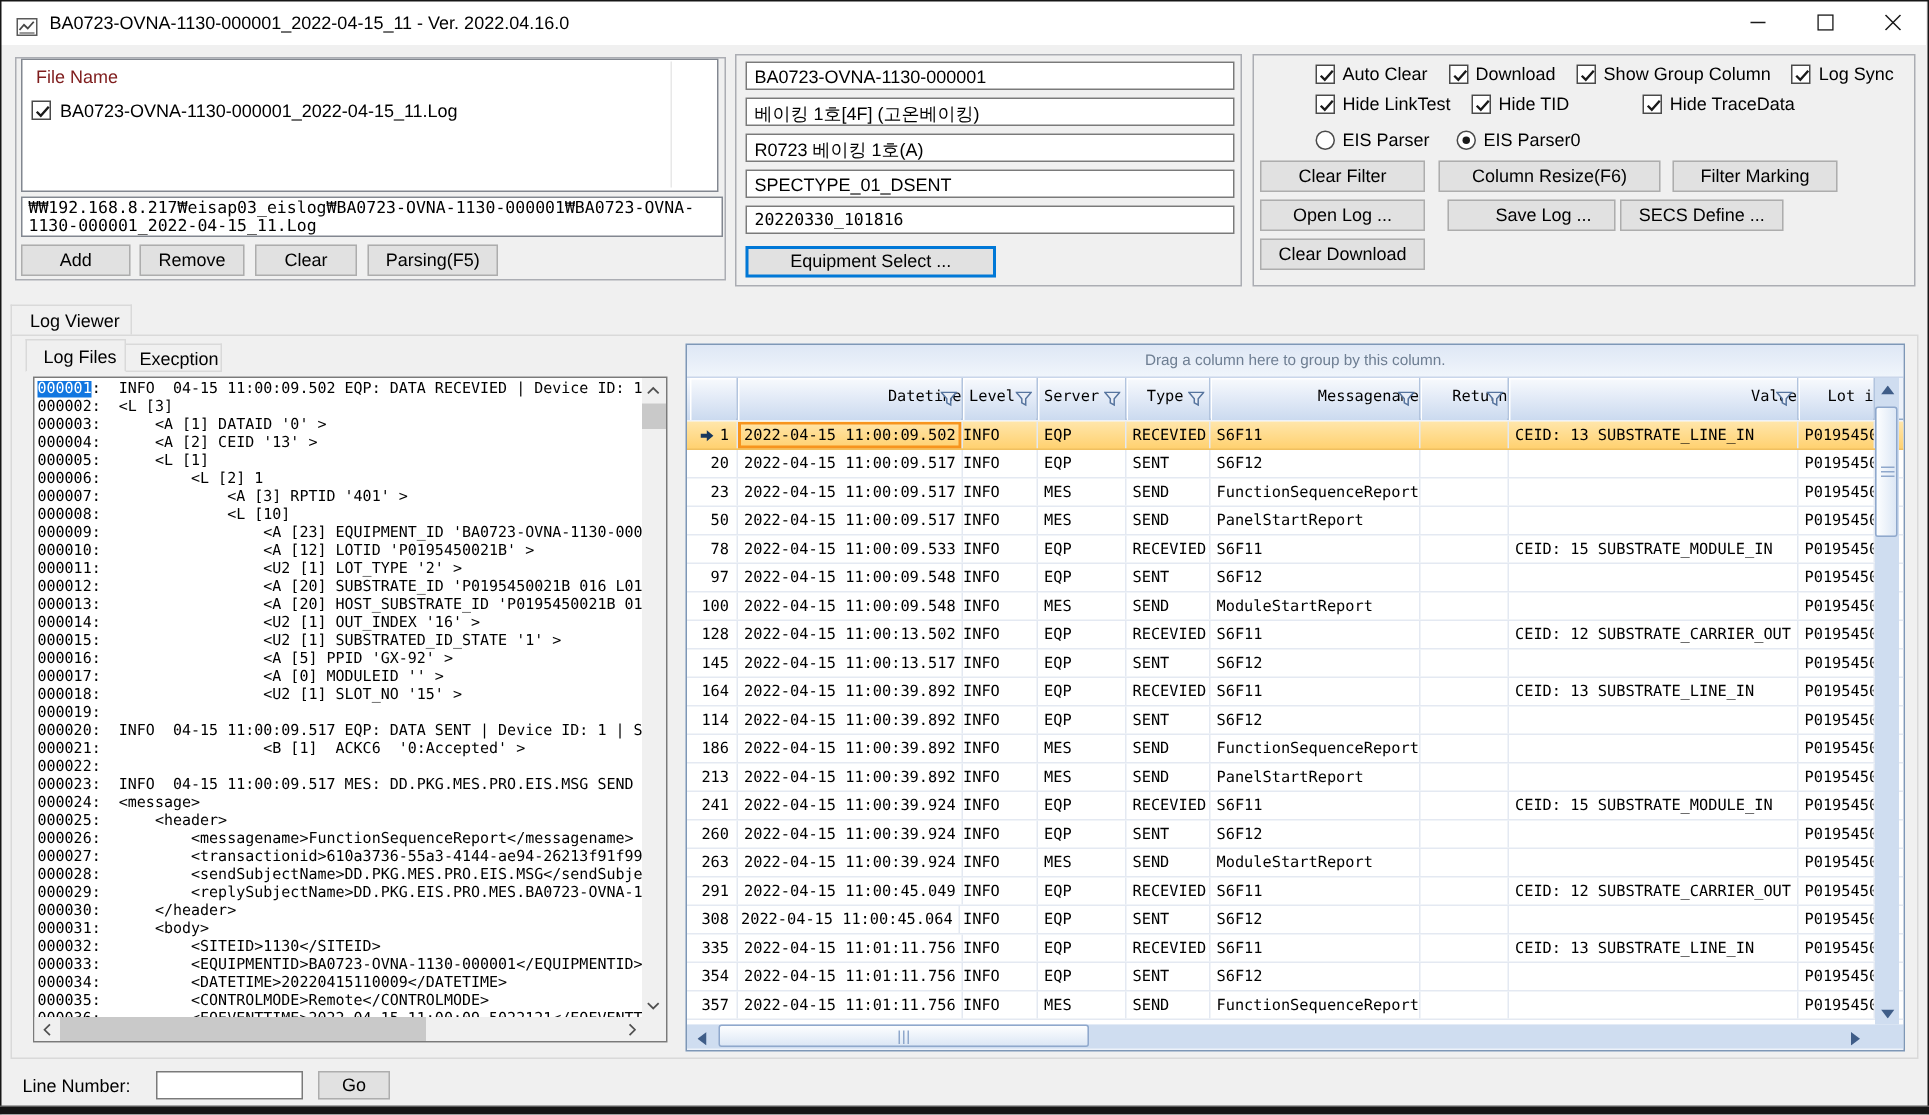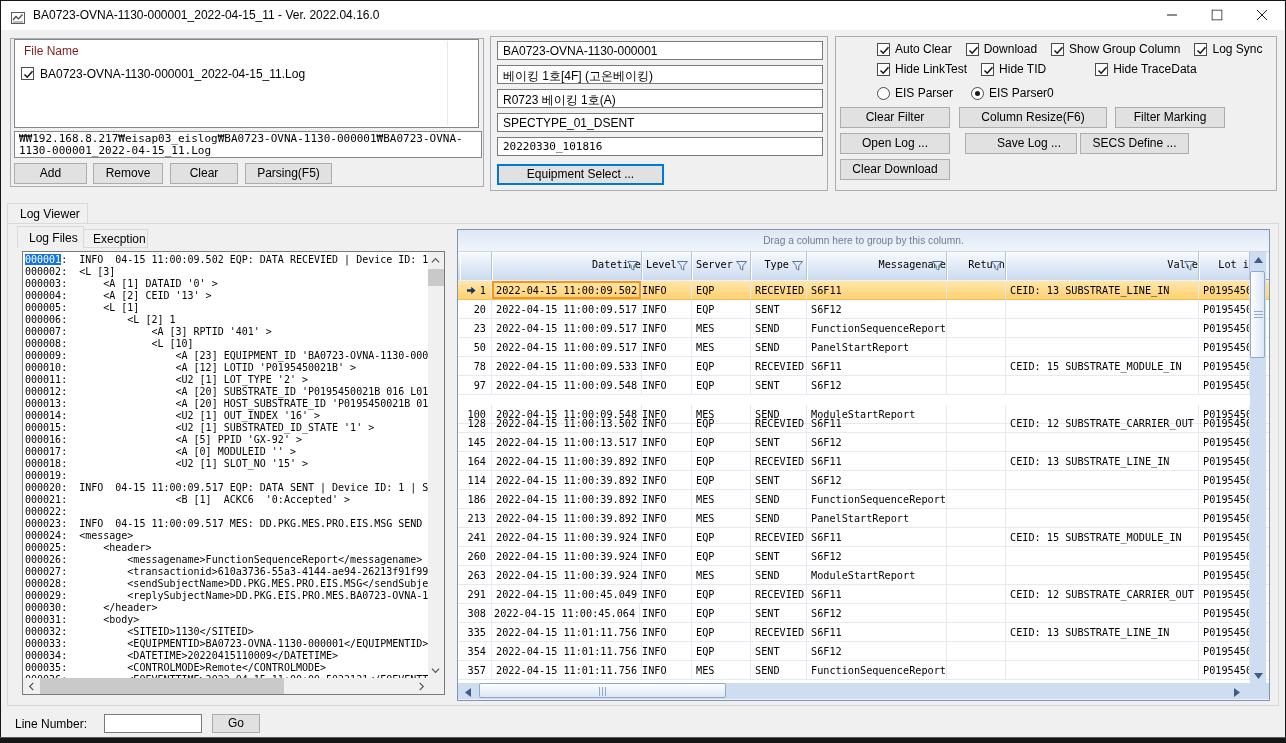--- a/index.html
+++ b/index.html
@@ -425,21 +425,21 @@
             <div class="gcell al-left" style="left: 34px; width: 150px;">2022-04-15 11:00:09.548</div>
             <div class="gcell al-center" style="left: 184px; width: 50px;">INFO</div>
             <div class="gcell al-left" style="left: 234px; width: 59px;">EQP</div>
             <div class="gcell al-left" style="left: 293px; width: 56px;">SENT</div>
             <div class="gcell al-left" style="left: 349px; width: 140px;">S6F12</div>
             <div class="gcell al-left" style="left: 489px; width: 59px;"></div>
             <div class="gcell al-left" style="left: 548px; width: 193px;"></div>
             <div class="gcell al-left" style="left: 741px; width: 51px;">P0195450021B</div>
             <div class="rowline"></div>
           </div>
-          <div class="grow" style="top: 124px; padding-left: 32px;">
+          <div class="grow" style="top: 114px; padding-left: 32px;">
             <div class="gcell al-right" style="left: 2px; width: 32px;">100</div>
             <div class="gcell al-left" style="left: 34px; width: 150px;">2022-04-15 11:00:09.548</div>
             <div class="gcell al-center" style="left: 184px; width: 50px;">INFO</div>
             <div class="gcell al-left" style="left: 234px; width: 59px;">MES</div>
             <div class="gcell al-left" style="left: 293px; width: 56px;">SEND</div>
             <div class="gcell al-left" style="left: 349px; width: 140px;">ModuleStartReport</div>
             <div class="gcell al-left" style="left: 489px; width: 59px;"></div>
             <div class="gcell al-left" style="left: 548px; width: 193px;"></div>
             <div class="gcell al-left" style="left: 741px; width: 51px;">P0195450021B</div>
             <div class="rowline"></div>

